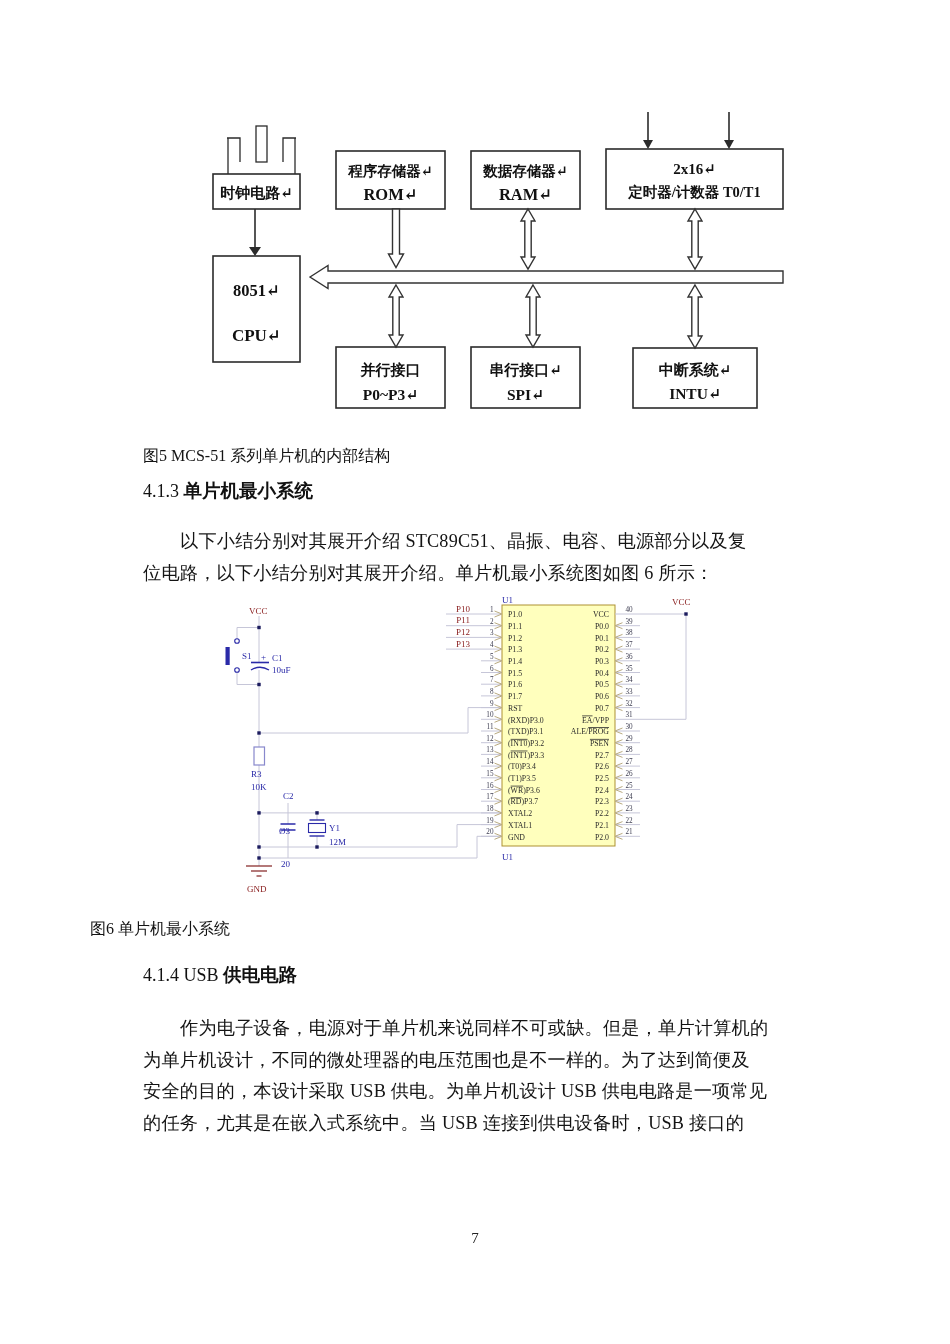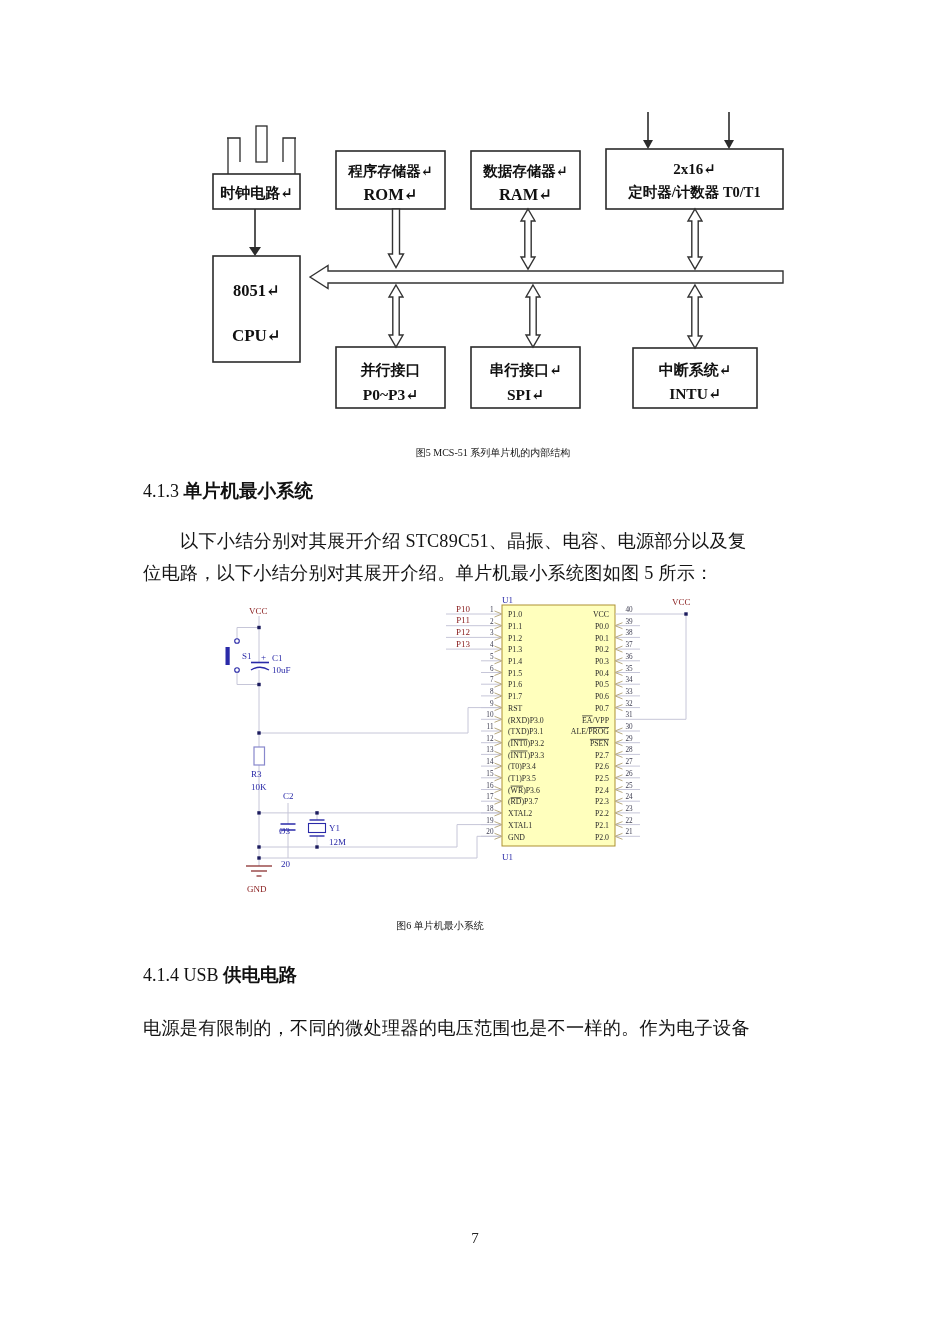--- a/index.html
+++ b/index.html
@@ -1,19 +1,19 @@
 <!DOCTYPE html>
 <html><head>
 <meta charset="utf-8">
 <style>
   html,body{margin:0;padding:0}
   body{width:950px;height:1344px;background:#ffffff;position:relative;
        font-family:"Liberation Serif","DejaVu Serif",serif;color:#1a1a1a;overflow:hidden}
   .abs{position:absolute}
-  .cap{font-size:10px;white-space:nowrap;text-align:center;color:#141414}
+  .cap{font-size:16px;white-space:nowrap;color:#141414}
   .heading{font-size:18px;white-space:nowrap;color:#111}
   .heading .cn{font-family:Liberation Mono, monospace;font-weight:bold;font-size:18.5px}
   .para{font-size:18.2px;line-height:31.6px;white-space:nowrap;color:#141414;letter-spacing:.2px}
   .para .ind{padding-left:37px}
   .pagenum{width:950px;text-align:center;font-size:15px;color:#222}
   
   .b5box{fill:#ffffff;stroke:#2b2b2b;stroke-width:1.6}
   .b5t{font-family:"Liberation Serif","DejaVu Serif",serif;font-weight:bold;fill:#111;text-anchor:middle}
   .sline{stroke:#2b2b2b;stroke-width:1.6;fill:none}
   .thin{stroke:#2b2b2b;stroke-width:1.3;fill:none}
@@ -84,21 +84,21 @@
   <text x="695" y="375" font-size="15" class="b5t">中断系统↵</text>
   <text x="695" y="399" font-size="15.5" class="b5t">INTU↵</text>
 </svg>
 
 <div class="abs cap" style="left:143px;top:446px;width:700px">图5 MCS-51 系列单片机的内部结构</div>
 
 <div class="abs heading" style="left:143px;top:478px"><span>4.1.3 </span><span class="cn">单片机最小系统</span></div>
 
 <div class="abs para" style="left:143px;top:526px">
   <div class="ind">以下小结分别对其展开介绍 STC89C51、晶振、电容、电源部分以及复</div>
-  <div>位电路，以下小结分别对其展开介绍。单片机最小系统图如图 5 所示：</div>
+  <div>位电路，以下小结分别对其展开介绍。单片机最小系统图如图 6 所示：</div>
 </div>
 
 <svg class="abs" style="left:140px;top:590px" width="580" height="310" viewBox="140 590 580 310">
 
   <g class="wire">
     <path d="M259,616 V662"></path>
     <path d="M259,670 V866"></path>
     <path d="M259,627.5 H237 V639"></path>
     <path d="M237,672 V684.5 H259"></path>
     <path d="M502,707.6 H468 V733 H259"></path>
@@ -333,16 +333,19 @@
   <text x="470" y="623.2" text-anchor="end" class="nett">P11</text>
   <text x="470" y="634.9" text-anchor="end" class="nett">P12</text>
   <text x="470" y="646.6" text-anchor="end" class="nett">P13</text>
 </svg>
 
 <div class="abs cap" style="left:90px;top:919px;width:700px">图6 单片机最小系统</div>
 
 <div class="abs heading" style="left:143px;top:962px"><span>4.1.4 USB </span><span class="cn">供电电路</span></div>
 
 <div class="abs para" style="left:143px;top:1013px">
-  <div>电源是有限制的，不同的微处理器的电压范围也是不一样的。作为电子设备</div>
+  <div class="ind">作为电子设备，电源对于单片机来说同样不可或缺。但是，单片计算机的</div>
+  <div>为单片机设计，不同的微处理器的电压范围也是不一样的。为了达到简便及</div>
+  <div>安全的目的，本设计采取 USB 供电。为单片机设计 USB 供电电路是一项常见</div>
+  <div>的任务，尤其是在嵌入式系统中。当 USB 连接到供电设备时，USB 接口的</div>
 </div>
 
 <div class="abs pagenum" style="left:0;top:1230px">7</div>
 
 </body></html>

